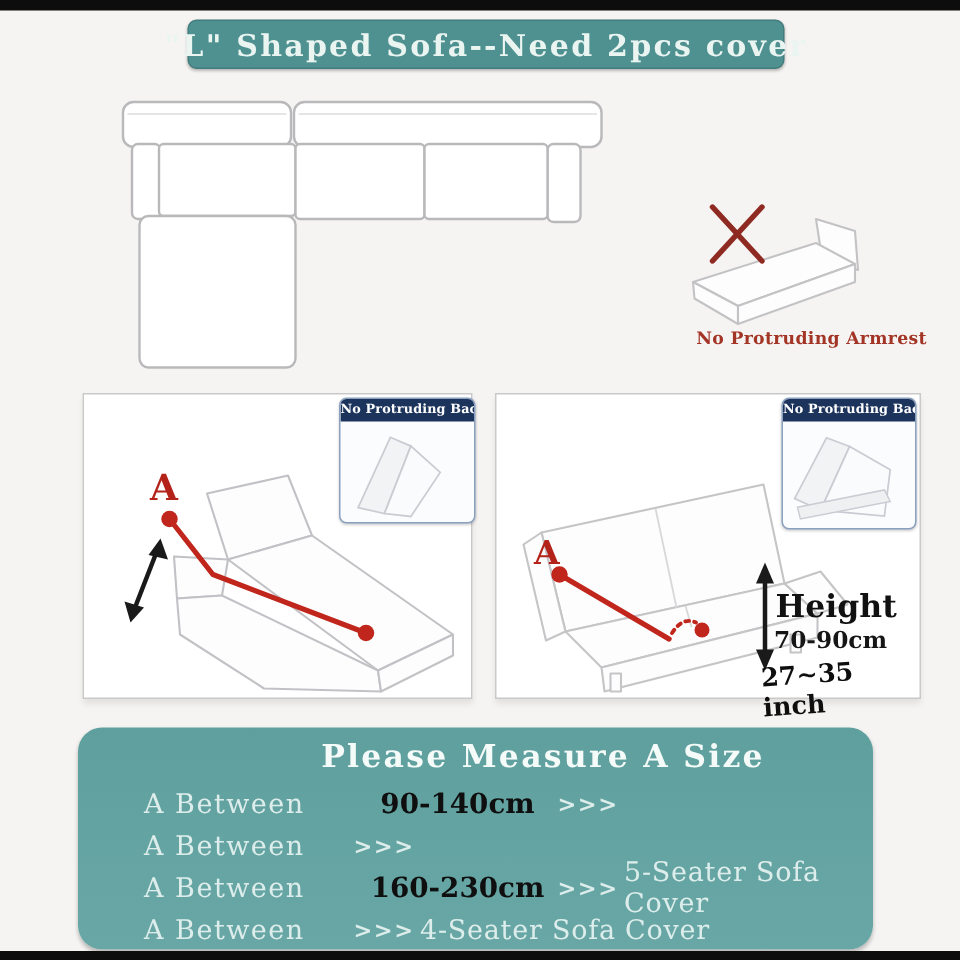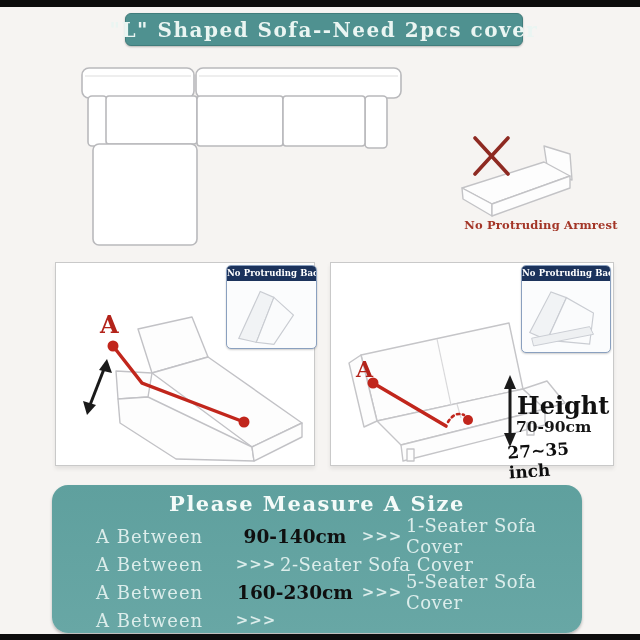--- a/index.html
+++ b/index.html
@@ -51,38 +51,38 @@
     overflow:hidden;background:#fbfcfd;box-shadow:0 1px 2px rgba(0,0,0,.2);
   }
   .inset.left{left:170px;width:89px;height:82px;}
   .inset.right{left:190px;width:88px;height:86px;}
   .inset-head{
     background:#1c335c;color:#ffffff;height:15px;line-height:15px;
     text-align:center;font-size:8.5px;font-weight:bold;white-space:nowrap;letter-spacing:.1px;
   }
   .inset-body{width:100%;height:calc(100% - 15px);}
 
-  .h-label{position:absolute;left:186px;top:128px;color:#111;font-weight:bold;font-size:24px;}
+  .h-label{position:absolute;left:186px;top:128px;color:#111;font-weight:bold;font-size:21px;}
   .h-cm{position:absolute;left:185px;top:154px;color:#161616;font-weight:bold;font-size:15.5px;}
   .h-inch{position:absolute;left:177px;top:176px;color:#0e0e0e;font-weight:bold;font-size:17px;transform:rotate(-4deg);}
 
   
   .footer{
     position:absolute;left:52px;top:485px;width:530px;height:148px;
     background:linear-gradient(180deg,#5fa09e 0%,#68a7a5 100%);
     border-radius:16px;box-shadow:0 2px 3px rgba(0,0,0,.25);
   }
   .footer-title{
     position:absolute;top:6px;left:0;width:100%;text-align:center;
-    color:#f4fbf9;font-weight:bold;font-size:21px;letter-spacing:1.5px;
+    color:#f4fbf9;font-weight:bold;font-size:21px;letter-spacing:1.5px;padding-left:45px;
   }
   .frows{position:absolute;top:37px;left:0;width:100%;}
   .frow{display:flex;align-items:center;height:28px;}
   .frow .prefix{width:148px;padding-left:12px;color:#dcedeb;font-size:18px;letter-spacing:1px;box-sizing:border-box;margin-left:32px;}
-  .frow .range{width:126px;text-align:center;color:#0f0f0f;font-weight:bold;font-size:18.5px;}
+  .frow .range{width:126px;text-align:center;color:#0f0f0f;font-weight:bold;font-size:18.5px;margin-left:10px;}
   .frow .arrows{width:48px;text-align:center;color:#dcedeb;font-weight:bold;font-size:15px;letter-spacing:1px;}
   .frow .result{flex:1;color:#dcedeb;font-size:18px;letter-spacing:.5px;}
 </style>
 </head>
 <body>
 
 <div class="canvas">
 
   <div class="black-bar bar-top"></div>
 
@@ -210,34 +210,33 @@
     <div class="h-inch">27~35 inch</div>
   </div>
 
   <div class="footer">
     <div class="footer-title">Please Measure A Size</div>
     <div class="frows">
       <div class="frow">
         <span class="prefix">A Between</span>
         <span class="range">90-140cm</span>
         <span class="arrows">&gt;&gt;&gt;</span>
-        <span class="result">1-Seater Sofa Cover</span>
-      </div>
-      <div class="frow">
-        <span class="prefix">A Between</span>
-        <span class="arrows">&gt;&gt;&gt;</span>
-        <span class="result">2-Seater Sofa Cover</span>
+      </div>
+      <div class="frow">
+        <span class="prefix">A Between</span>
+        <span class="arrows">&gt;&gt;&gt;</span>
       </div>
       <div class="frow">
         <span class="prefix">A Between</span>
         <span class="range">160-230cm</span>
         <span class="arrows">&gt;&gt;&gt;</span>
         <span class="result">5-Seater Sofa Cover</span>
       </div>
       <div class="frow">
         <span class="prefix">A Between</span>
         <span class="arrows">&gt;&gt;&gt;</span>
+        <span class="result">4-Seater Sofa Cover</span>
       </div>
     </div>
   </div>
 
   <div class="black-bar bar-bottom"></div>
 </div>
 
 </body></html>

